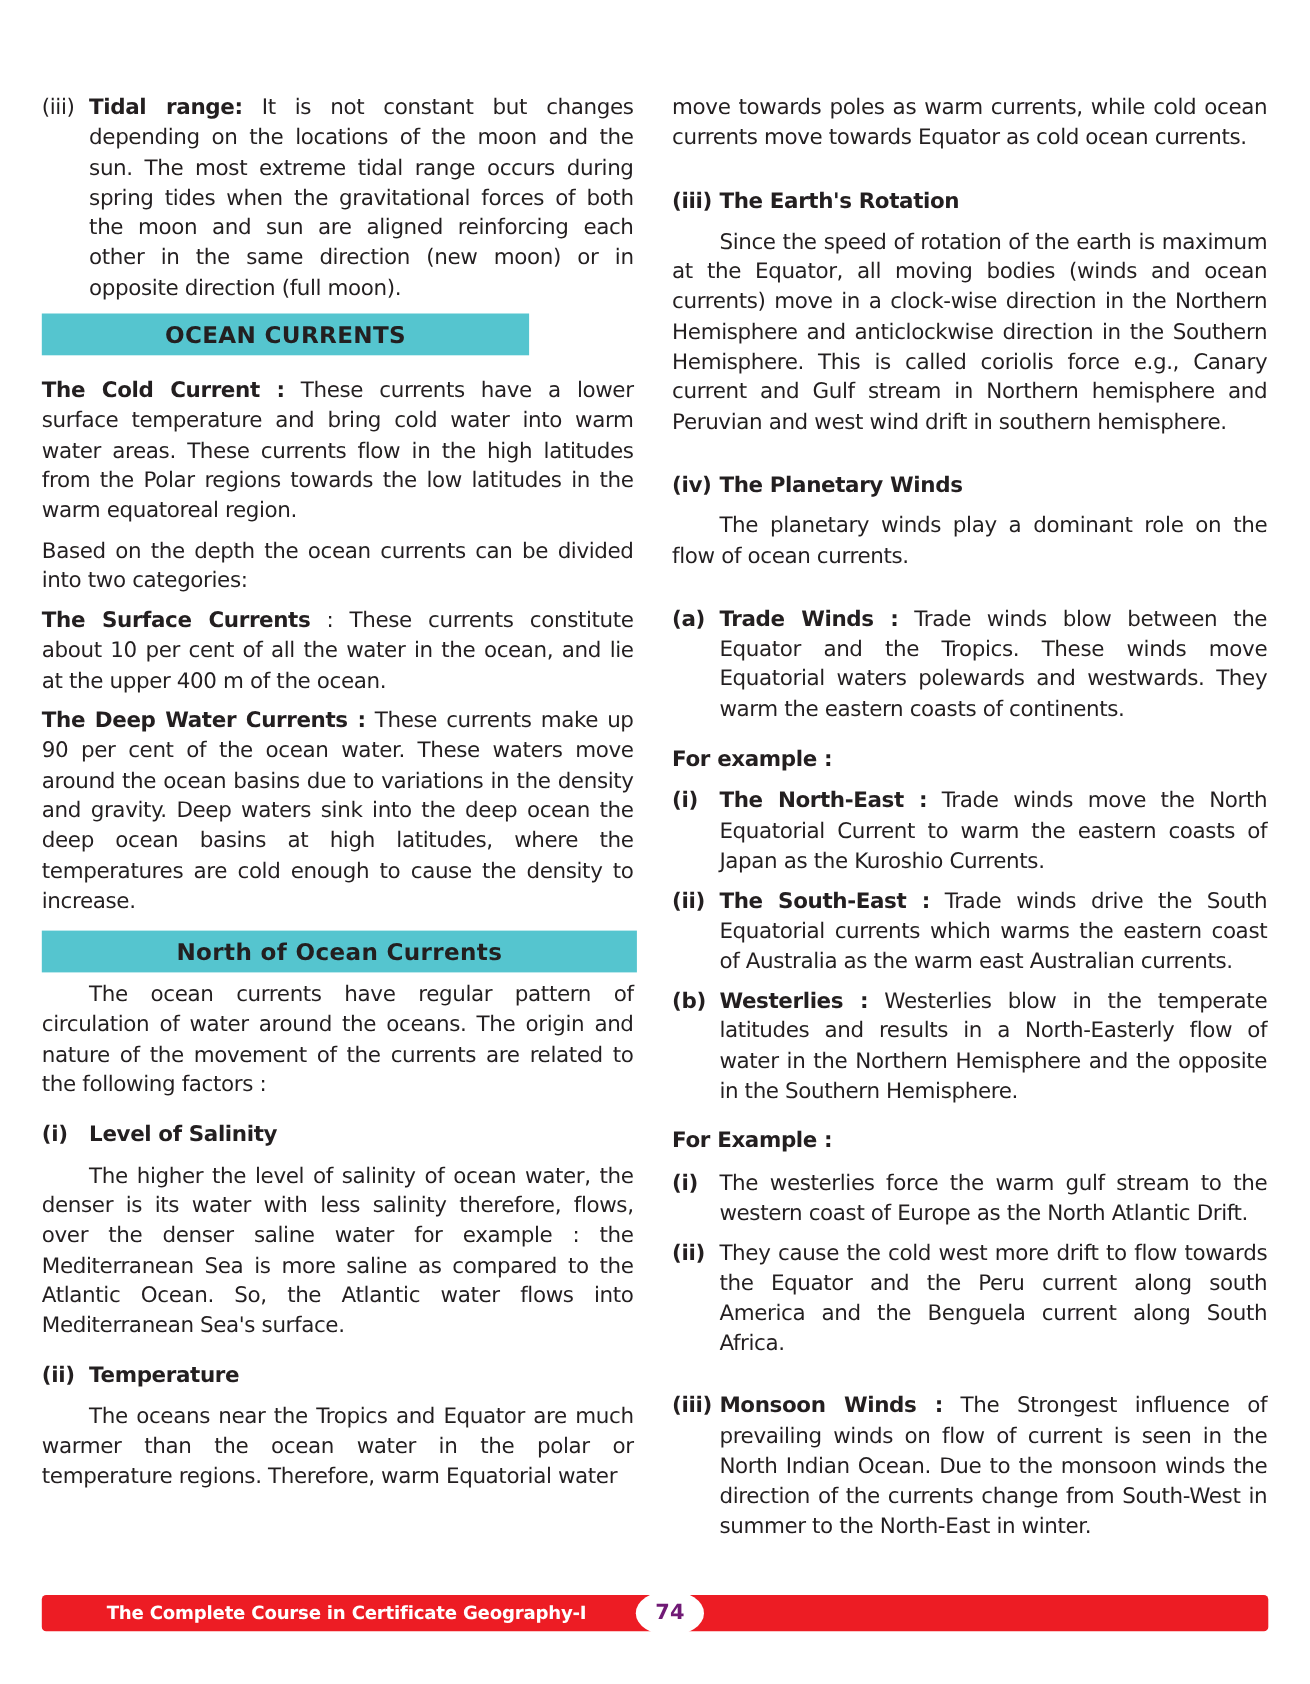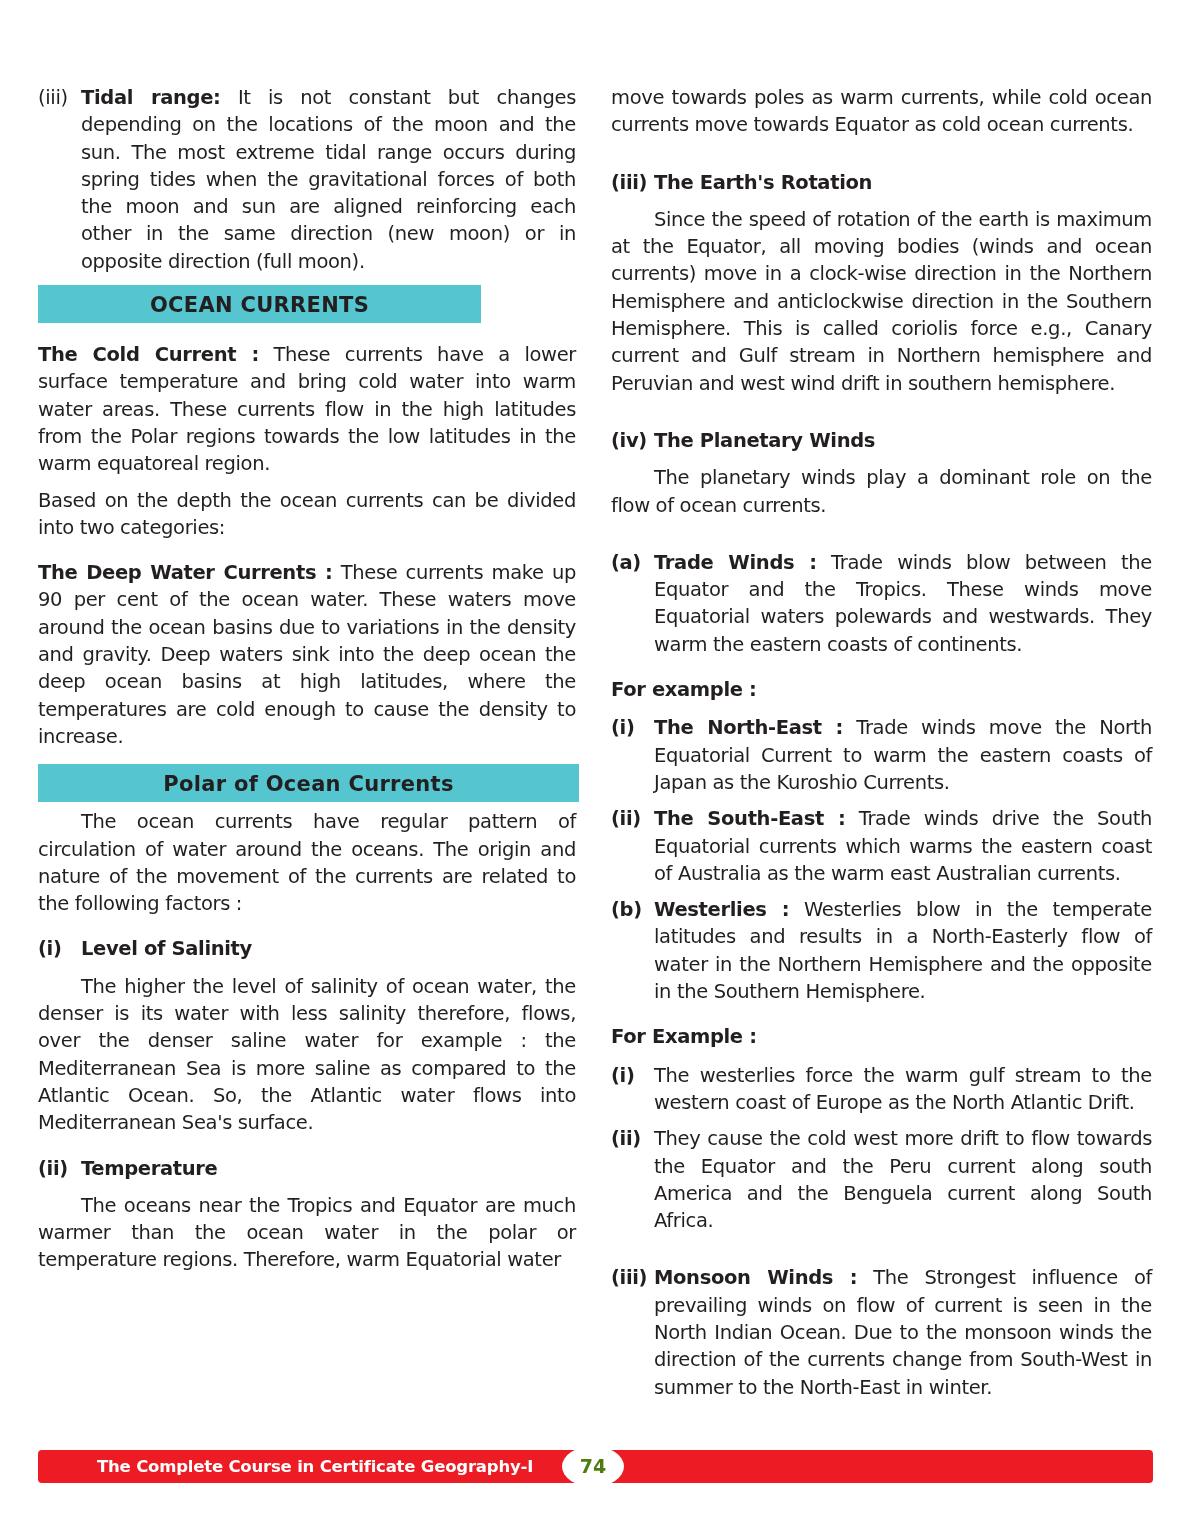--- a/index.html
+++ b/index.html
@@ -21,23 +21,23 @@
   .heading-row { display: flex; font-weight: bold; }
   .heading-row .num { flex: 0 0 43px; }
   .banner { background: #55c5cf; text-align: center; font-weight: bold; font-size: 21px;
             height: 38px; line-height: 40px; letter-spacing: 0.3px; }
   .banner-1 { margin: 10px 0 0 0; width: 443px; }
   .banner-2 { margin: 2px 0 0 0; width: 541px; }
   .footer { position: absolute; left: 38px; top: 1450px; width: 1115px; height: 33px;
             background: #ed1c24; border-radius: 4px; }
   .footer-title { position: absolute; left: 13px; top: 0; line-height: 34px; color: #ffffff;
                   font-weight: bold; font-size: 16.5px; letter-spacing: -0.2px; margin-left: 46px; }
-  .page-pill { position: absolute; left: 524px; top: -4px; width: 62px; height: 41px;
+  .page-pill { position: absolute; left: 540px; top: -4px; width: 62px; height: 41px;
                background: #ffffff; border-radius: 50%; text-align: center; line-height: 41px;
-               font-weight: bold; font-size: 19px; color: #4d7c0f; }
+               font-weight: bold; font-size: 19px; color: #701a75; }
 </style>
 </head>
 <body>
 
 <div class="col col-left">
 
   <div class="item">
     <span class="num">(iii)</span>
     <span class="txt"><b>Tidal range:</b><span> It is not constant but changes depending on the locations of the moon and the sun. The most extreme tidal range occurs during spring tides when the gravitational forces of both the moon and sun are aligned reinforcing each other in the same direction (new moon) or in opposite direction (full moon).</span></span>
   </div>
@@ -46,26 +46,27 @@
   <div style="height:9px"></div>
 
   <div class="gap-s"></div>
 
   <p><b>The Cold Current :</b><span> These currents have a lower surface temperature and bring cold water into warm water areas. These currents flow in the high latitudes from the Polar regions towards the low latitudes in the warm equatoreal region.</span></p>
   <div class="gap-s"></div>
 
   <p>Based on the depth the ocean currents can be divided into two categories:</p>
   <div class="gap-s"></div>
 
+  <p><b>The Surface Currents</b><span> : These currents constitute about 10 per cent of all the water in the ocean, and lie at the upper 400 m of the ocean.</span></p>
   <div class="gap-s"></div>
 
   <p><b>The Deep Water Currents :</b><span> These currents make up 90 per cent of the ocean water. These waters move around the ocean basins due to variations in the density and gravity. Deep waters sink into the deep ocean the deep ocean basins at high latitudes, where the temperatures are cold enough to cause the density to increase.</span></p>
 
   <div style="height:12px"></div>
-  <div class="banner banner-2">Polar of Ocean Currents</div>
+  <div class="banner banner-2">North of Ocean Currents</div>
   <div style="height:6px"></div>
 
   <p class="indent">The ocean currents have regular pattern of circulation of water around the oceans. The origin and nature of the movement of the currents are related to the following factors :</p>
   <div class="gap-m"></div>
 
   <div class="heading-row">
     <span class="num">(i)</span>
     <span>Level of Salinity</span>
   </div>
   <div style="height:10px"></div>

